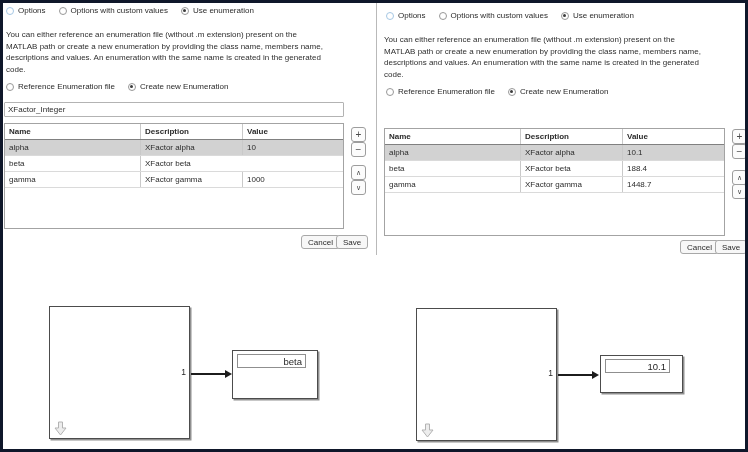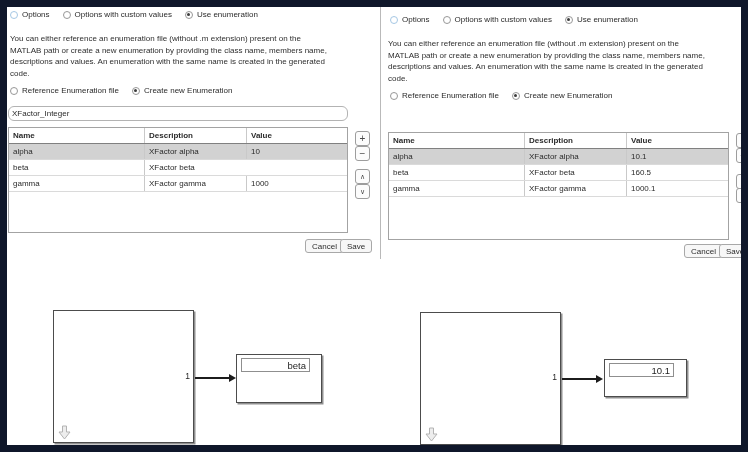--- a/index.html
+++ b/index.html
@@ -1,20 +1,20 @@
 <!DOCTYPE html>
 <html><head>
 <meta charset="utf-8">
 <style>
   html,body{margin:0;padding:0;background:#fff;}
   .screen{
     position:relative;
     width:748px;height:452px;
     box-sizing:border-box;
-    border:7px solid #0f172a;
+    border:3px solid #0f172a;
     background:#fff;
     font-family:"Liberation Sans","DejaVu Sans",sans-serif;
     font-size:8px;
     color:#2b2b2b;
     overflow:hidden;
   }
   .vdivider{position:absolute;left:373px;top:0;width:1px;height:252px;background:#b9b9b9;}
 
   
   .radio-row{position:absolute;display:flex;gap:13px;align-items:center;}
@@ -106,21 +106,21 @@
     <span class="radio">
       <span class="rb"></span>
       <span class="rlabel">Reference Enumeration file</span>
     </span>
     <span class="radio">
       <span class="rb sel"></span>
       <span class="rlabel">Create new Enumeration</span>
     </span>
   </div>
 
-  <input class="text-input" style="left: 1px; top: 99px; width: 340px; border-radius: 6px;" type="text" value="XFactor_Integer">
+  <input class="text-input" style="left: 1px; top: 99px; width: 340px;" type="text" value="XFactor_Integer">
 
   <div class="etable" style="left:1px;top:120px;width:340px;height:106px;">
     <div class="et-head">
       <div class="et-cell c1">Name</div>
       <div class="et-cell c2">Description</div>
       <div class="et-cell c3">Value</div>
     </div>
     <div class="et-row sel">
       <div class="et-cell c1">alpha</div>
       <div class="et-cell c2">XFactor alpha</div>
@@ -194,26 +194,26 @@
       <div class="et-cell c3">Value</div>
     </div>
     <div class="et-row sel">
       <div class="et-cell c1">alpha</div>
       <div class="et-cell c2">XFactor alpha</div>
       <div class="et-cell c3">10.1</div>
     </div>
     <div class="et-row">
       <div class="et-cell c1">beta</div>
       <div class="et-cell c2">XFactor beta</div>
-      <div class="et-cell c3">160.5</div>
+      <div class="et-cell c3">188.4</div>
     </div>
     <div class="et-row">
       <div class="et-cell c1">gamma</div>
       <div class="et-cell c2">XFactor gamma</div>
-      <div class="et-cell c3">1000.1</div>
+      <div class="et-cell c3">1448.7</div>
     </div>
   </div>
 
   <button class="sq-btn" style="left:729px;top:126px;">
       <span>+</span>
     </button>
   <button class="sq-btn" style="left:729px;top:141px;">
       <span>−</span>
     </button>
   <button class="sq-btn chev" style="left:729px;top:167px;">

